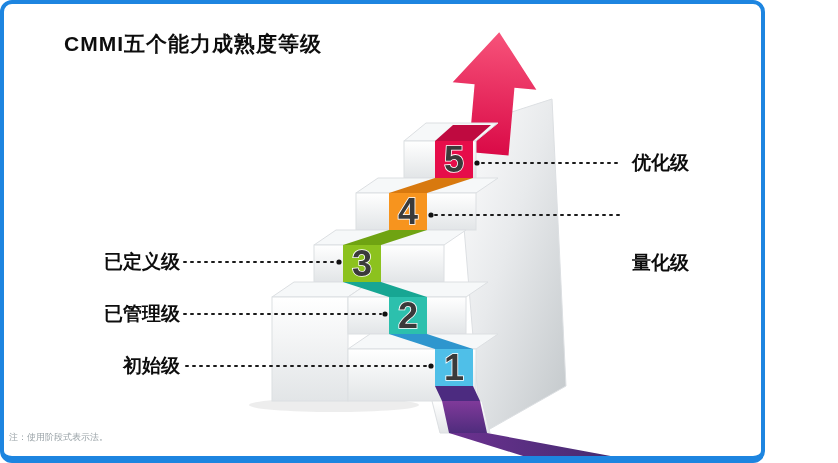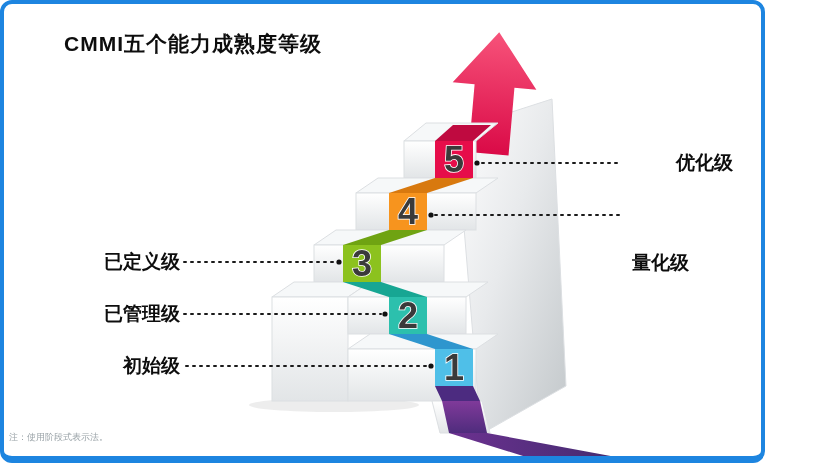--- a/index.html
+++ b/index.html
@@ -125,21 +125,21 @@
       <circle cx="427" cy="362" r="2.6" fill="#111"></circle>
     </g>
 
     <text class="step-num" x="450" y="168">5</text>
     <text class="step-num" x="404" y="220">4</text>
     <text class="step-num" x="358" y="272">3</text>
     <text class="step-num" x="404" y="324">2</text>
     <text class="step-num" x="450" y="376">1</text>
   </svg>
 
-  <div class="lbl lbl-right" style="top:148px;margin-left:44px;">优化级</div>
+  <div class="lbl lbl-right" style="top:148px;">优化级</div>
   <div class="lbl lbl-right" style="top:200px;margin-top:48px;">量化级</div>
   <div class="lbl lbl-left" style="top:247px;">已定义级</div>
   <div class="lbl lbl-left" style="top:351px;">初始级</div>
   <div class="lbl lbl-left" style="top:299px;">已管理级</div>
 
   <div class="note">注：使用阶段式表示法。</div>
 
 </div>
 
 </body></html>

